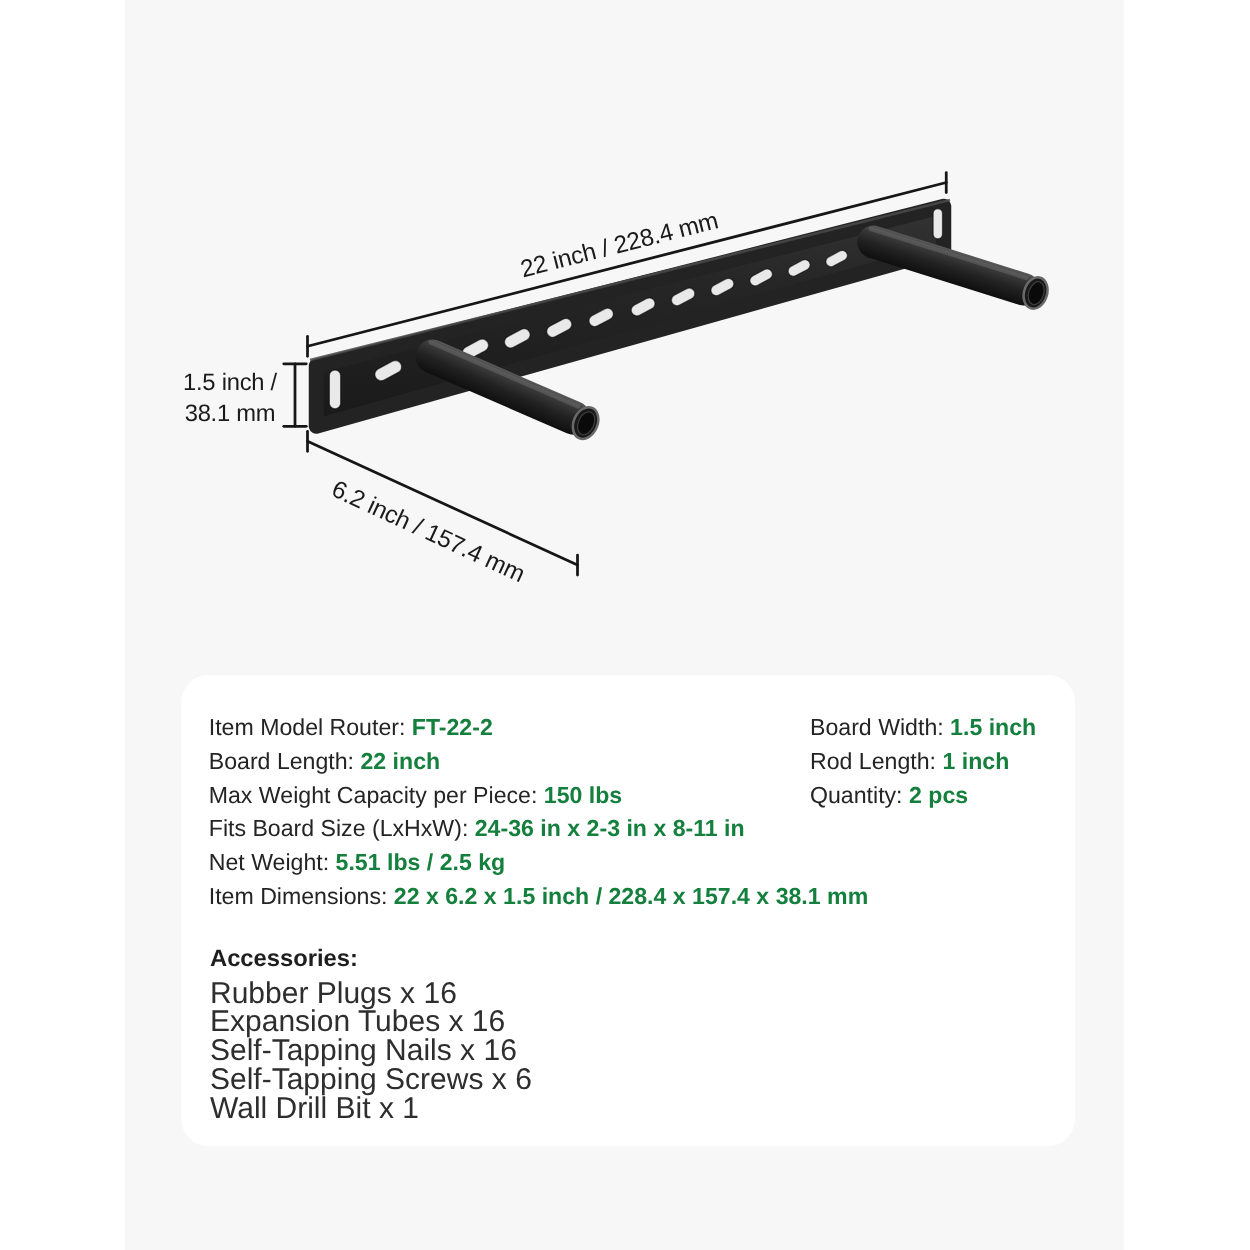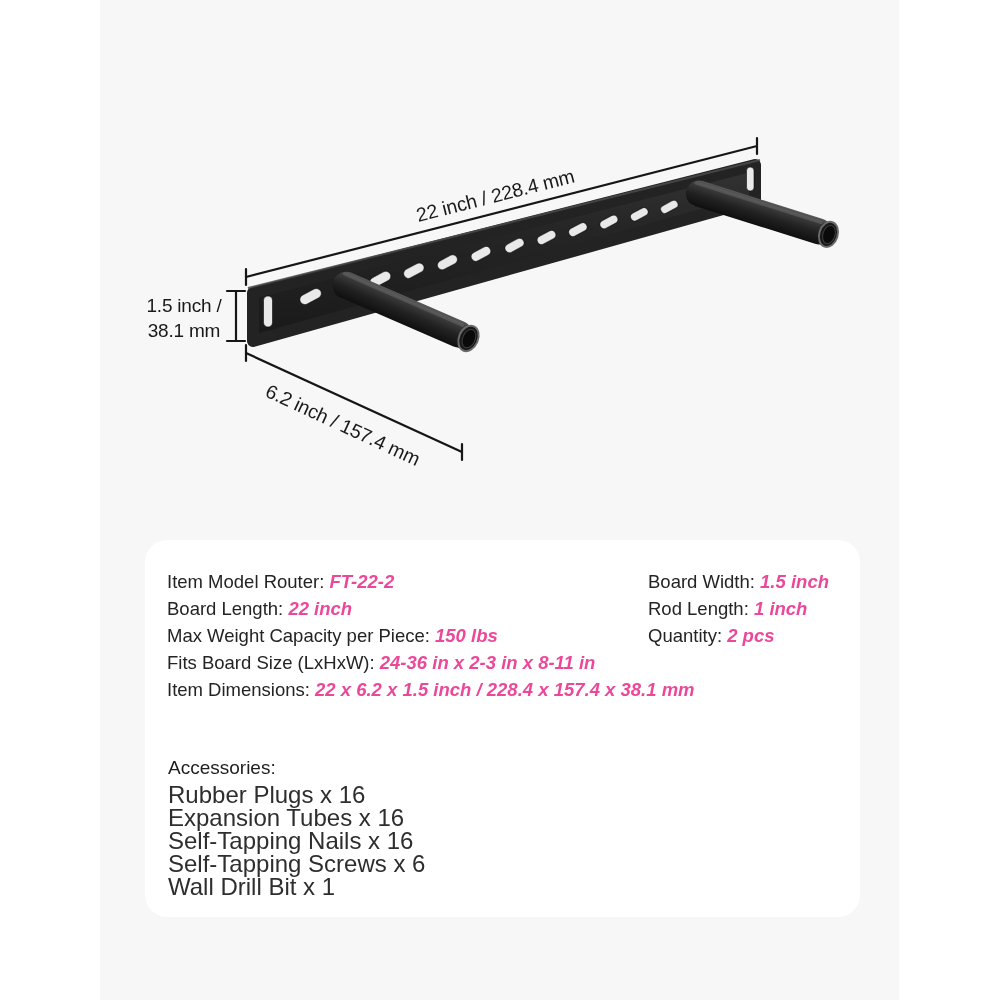--- a/index.html
+++ b/index.html
@@ -21,25 +21,25 @@
     position: absolute; left: 145px; top: 540px; width: 715px; height: 377px;
     background: #ffffff; border-radius: 22px;
   }
 
   .spec-col {
     position: absolute; top: 28px;
     font-size: 18.5px; line-height: 27px; color: #242424;
   }
   .spec-col.left  { left: 22px; }
   .spec-col.right { left: 503px; }
-  .spec-value { font-weight: 700; color: #ec4899; font-style: italic; }
+  .spec-value { font-weight: 700; color: #15803d; }
 
   .acc-heading {
     position: absolute; left: 23px; top: 216px;
-    font-size: 19px; line-height: 23px; font-weight: 400; color: #1e1e1e;
+    font-size: 19px; line-height: 23px; font-weight: 700; color: #1e1e1e;
   }
   .acc-col {
     position: absolute; top: 243px;
     font-size: 24px; line-height: 23px; color: #2e2e2e;
   }
   .acc-col.c1 { left: 23px; }
   .acc-col.c2 { left: 333px; }
 </style>
 </head>
 <body>
@@ -127,20 +127,21 @@
     </g>
   </svg>
 
   <div class="spec-panel">
 
     <div class="spec-col left">
       <div class="spec-row"><span class="spec-label">Item Model Router: </span><span class="spec-value">FT-22-2</span></div>
       <div class="spec-row"><span class="spec-label">Board Length: </span><span class="spec-value">22 inch</span></div>
       <div class="spec-row"><span class="spec-label">Max Weight Capacity per Piece: </span><span class="spec-value">150 lbs</span></div>
       <div class="spec-row"><span class="spec-label">Fits Board Size (LxHxW): </span><span class="spec-value">24-36 in x 2-3 in x 8-11 in</span></div>
+      <div class="spec-row"><span class="spec-label">Net Weight: </span><span class="spec-value">5.51 lbs / 2.5 kg</span></div>
       <div class="spec-row"><span class="spec-label">Item Dimensions: </span><span class="spec-value">22 x 6.2 x 1.5 inch / 228.4 x 157.4 x 38.1 mm</span></div>
     </div>
 
     <div class="spec-col right">
       <div class="spec-row"><span class="spec-label">Board Width: </span><span class="spec-value">1.5 inch</span></div>
       <div class="spec-row"><span class="spec-label">Rod Length: </span><span class="spec-value">1 inch</span></div>
       <div class="spec-row"><span class="spec-label">Quantity: </span><span class="spec-value">2 pcs</span></div>
     </div>
 
     <div class="acc-heading">Accessories:</div>

